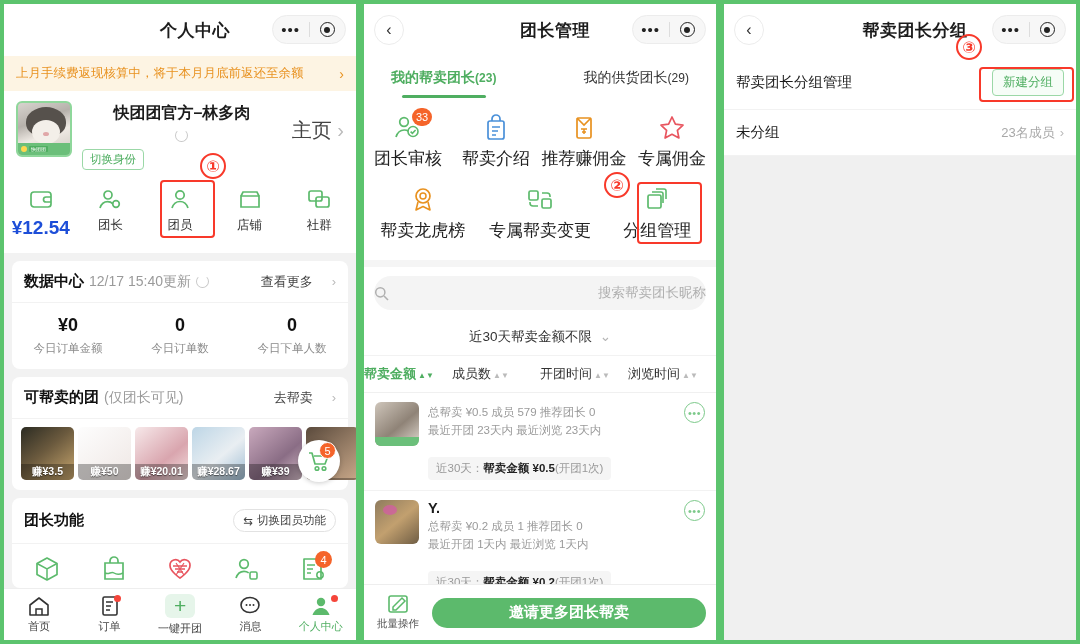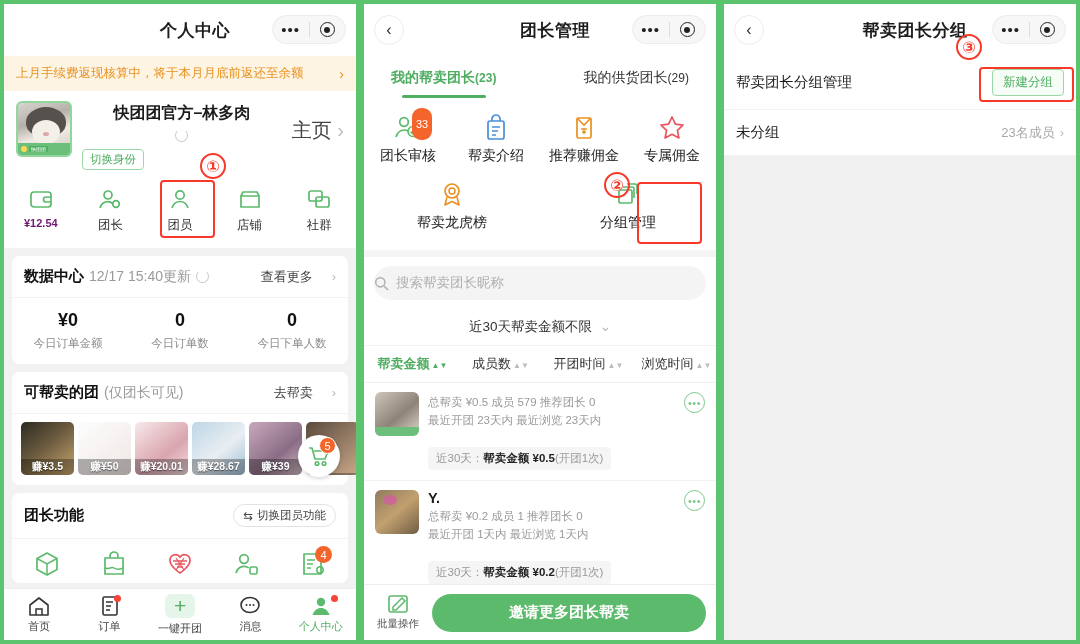--- a/index.html
+++ b/index.html
@@ -81,21 +81,21 @@
   }
   .switch-id {
     display: inline-block; margin-top: 7px; font-size: 11.5px; color: #4fae61;
     border: 1px solid #9bd8a7; border-radius: 4px; padding: 2px 7px;
   }
   .homepage-link { font-size: 20px; color: #444; white-space: nowrap; padding-top: 16px;}
 
   .quick-row { display: flex; background:#fff; padding: 12px 2px 14px; position: relative;}
   .quick-item { flex: 1; display:flex; flex-direction: column; align-items:center; gap: 7px; }
   .quick-label { font-size: 12.5px; color: #333; }
-  .quick-label.bold { font-weight:700; font-size:11px; color:#701a75; }
+  .quick-label.bold { font-weight:700; font-size:19px; color:#1d4ed8; }
 
   .card { background:#fff; border-radius: 8px; margin: 8px 8px 0; }
   .card-head {
     display:flex; align-items:center; padding: 11px 12px; border-bottom: 1px solid #f2f2f2;
   }
   .card-title { font-size: 15px; font-weight: 700; color:#111; }
   .card-sub { font-size: 14px; color:#9a9a9a; margin-left: 5px; }
   .card-more { margin-left:auto; font-size: 13px; color:#444; display:flex; align-items:center; gap:19px;}
 
   .stats { display:flex; padding: 12px 0 13px; }
@@ -155,37 +155,37 @@
   .tab2 { flex:1; display:flex; align-items:center; justify-content:center; position:relative; font-size:14px; color:#333;}
   .tab2 small { font-size: 12px; }
   .tab2.active { color:#4fae61; font-weight:700; }
   .tab2.active::after {
     content:""; position:absolute; bottom: 2px; left:50%; transform:translateX(-50%);
     width: 84px; height: 3px; background:#4fae61; border-radius: 2px;
   }
   .grid2 { background:#fff; padding: 6px 0 10px; }
   .grid2row { display:flex; }
   .g2 { flex:1; display:flex; flex-direction:column; align-items:center; gap:6px; padding: 8px 0; position:relative;}
-  .g2-label { font-size: 14px; color:#222;}
+  .g2-label { font-size: 17px; color:#222;}
   .g2-badge {
-    position:absolute; top: 2px; left: 50%; margin-left: 4px; min-width: 20px; height: 32px;
+    position:absolute; top: 2px; left: 50%; margin-left: 4px; min-width: 20px; height: 18px;
     border-radius: 9px; background:#f5642a; color:#fff; font-size: 11px;
     display:flex; align-items:center; justify-content:center; padding:0 4px;
   }
   .searchwrap { padding: 9px 10px; background:#fff; margin-top: 7px;}
   .searchbox {
     height: 34px; background:#f4f4f4; border-radius: 17px; display:flex;
-    align-items:center; justify-content:flex-start; gap: 7px; color:#b0b0b0; font-size:13.5px;
+    align-items:center; justify-content:space-between; gap: 7px; color:#b0b0b0; font-size:13.5px;
   }
   .filterline {
     background:#fff; text-align:center; padding: 9px 0; font-size: 13.5px; color:#333;
     border-bottom: 1px solid #f2f2f2;
   }
   .sortrow { background:#fff; display:flex; padding: 9px 0; border-bottom: 1px solid #f0f0f0;}
-  .sort { flex:1; text-align:center; font-size: 13px; color:#333;padding-left:9px; }
+  .sort { flex:1; text-align:left; font-size: 13px; color:#333; }
   .sort.active { color:#4fae61; font-weight:700; }
   .sort .arrows { font-size: 8px; color:#bbb; margin-left: 2px; }
   .sort.active .arrows { color:#4fae61; }
 
   .listitem { background:#fff; padding: 9px 11px 10px; border-bottom: 1px solid #f2f2f2; display:flex; gap:9px;}
   .li-avatar { width: 44px; height: 44px; border-radius: 6px; flex:none; position:relative; overflow:hidden;}
   .li-body { flex:1; min-width:0; }
   .li-name { font-size: 14.5px; font-weight:700; color:#1c1c1c; }
   .li-meta { font-size: 11.5px; color:#9a9a9a; margin-top: 3px;}
   .li-tag {
@@ -200,21 +200,21 @@
     font-size: 11px; flex:none; line-height:4px; letter-spacing:.5px;
   }
 
   .bottombar2 {
     position:absolute; left:0; right:0; bottom:0; height: 56px; background:#fff;
     border-top:1px solid #eee; display:flex; align-items:center; padding: 0 10px; gap:10px;
   }
   .batch { display:flex; flex-direction:column; align-items:center; gap:3px; flex:none; width:48px;}
   .batch-l { font-size: 10.5px; color:#555; }
   .invite-btn {
-    flex:1; height: 38px; border-radius: 19px; background:#5cba6c; color:#fff;
+    flex:1; height: 30px; border-radius: 19px; background:#5cba6c; color:#fff;
     display:flex; align-items:center; justify-content:center; font-size: 15px; font-weight:700;
   }
 
   
   .p3row {
     background:#fff; display:flex; align-items:center; padding: 13px 12px;
     border-bottom: 1px solid #f2f2f2;
   }
   .p3-title { font-size: 14.5px; color:#1c1c1c; }
   .p3-new {
@@ -547,20 +547,28 @@
         <div class="g2">
           <svg width="30" height="27" viewBox="0 0 30 27">
               <circle cx="15" cy="10" r="7" fill="none" stroke="#e8911f" stroke-width="1.7"></circle>
               <circle cx="15" cy="10" r="3" fill="none" stroke="#e8911f" stroke-width="1.5"></circle>
               <path d="M10 16l-2 8 7-3.5 7 3.5-2-8" fill="none" stroke="#e8911f" stroke-width="1.6" stroke-linejoin="round"></path>
             </svg>
           <span class="g2-label">帮卖龙虎榜</span>
         </div>
         <div class="g2">
           <svg width="30" height="27" viewBox="0 0 30 27">
+              <rect x="4" y="5" width="9" height="9" rx="1.5" fill="none" stroke="#5cba6c" stroke-width="1.7"></rect>
+              <rect x="17" y="13" width="9" height="9" rx="1.5" fill="none" stroke="#5cba6c" stroke-width="1.7"></rect>
+              <path d="M17 7h5a3 3 0 0 1 3 3v1M13 20H8a3 3 0 0 1-3-3v-1" fill="none" stroke="#5cba6c" stroke-width="1.6"></path>
+            </svg>
+          <span class="g2-label">专属帮卖变更</span>
+        </div>
+        <div class="g2">
+          <svg width="30" height="27" viewBox="0 0 30 27">
               <rect x="6" y="9" width="13" height="13" rx="1.6" fill="none" stroke="#5cba6c" stroke-width="1.7"></rect>
               <path d="M10 6h9a2 2 0 0 1 2 2v9M14 3h8a2 2 0 0 1 2 2v8" fill="none" stroke="#5cba6c" stroke-width="1.6"></path>
             </svg>
           <span class="g2-label">分组管理</span>
         </div>
       </div>
     </div>
 
     <div class="searchwrap">
       <div class="searchbox">

